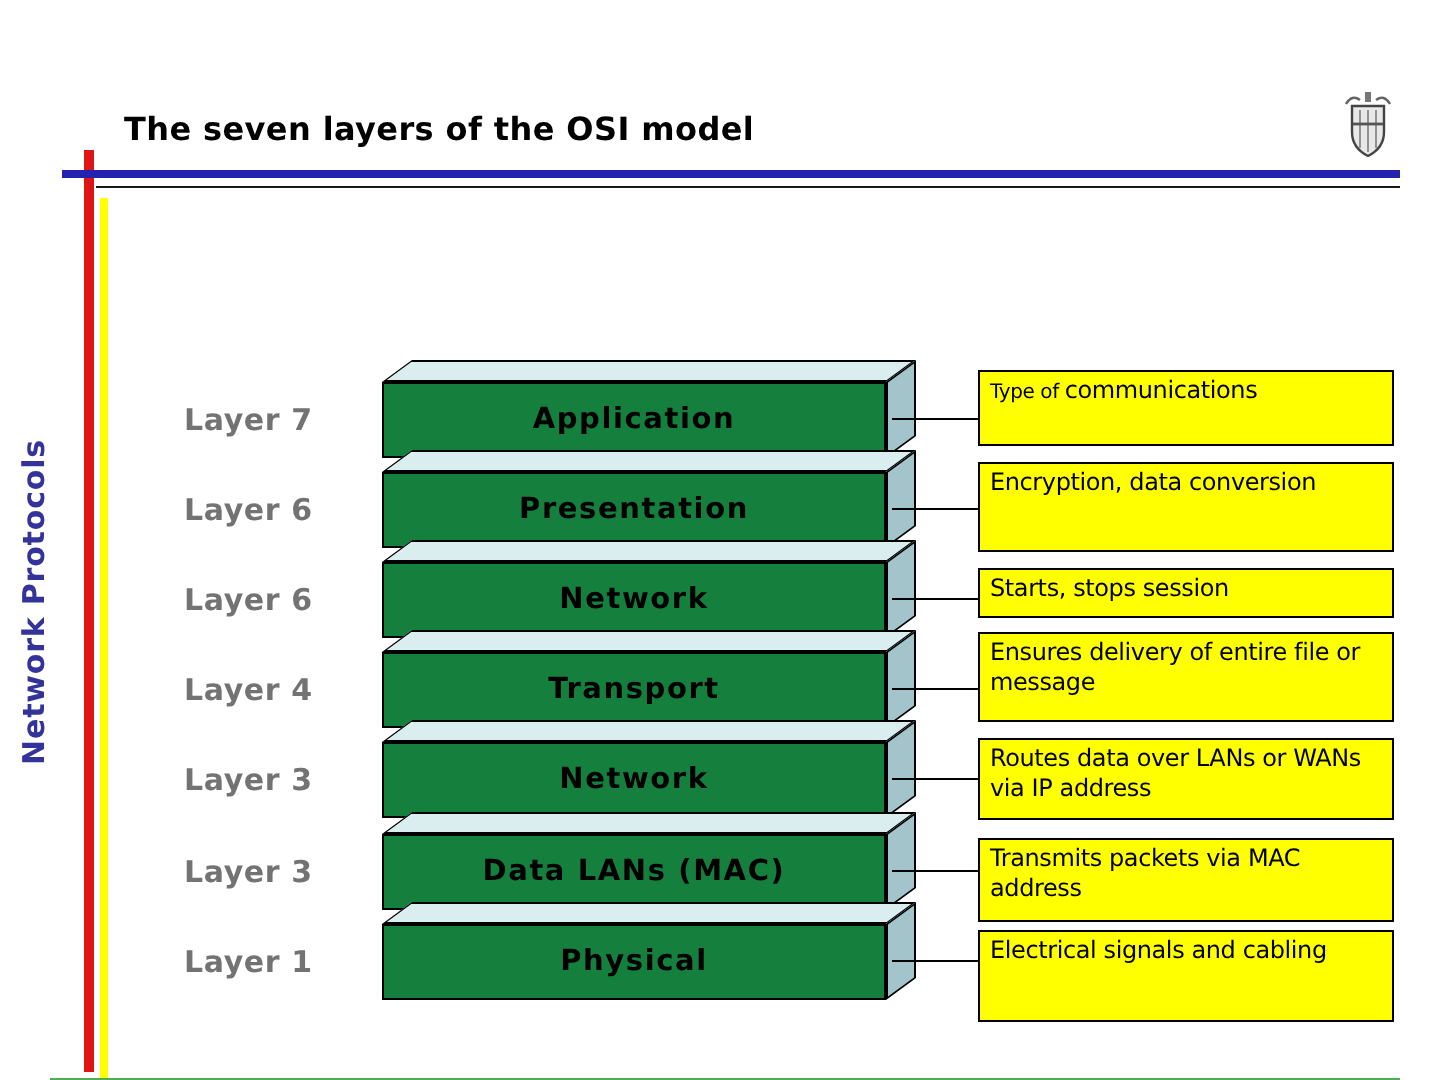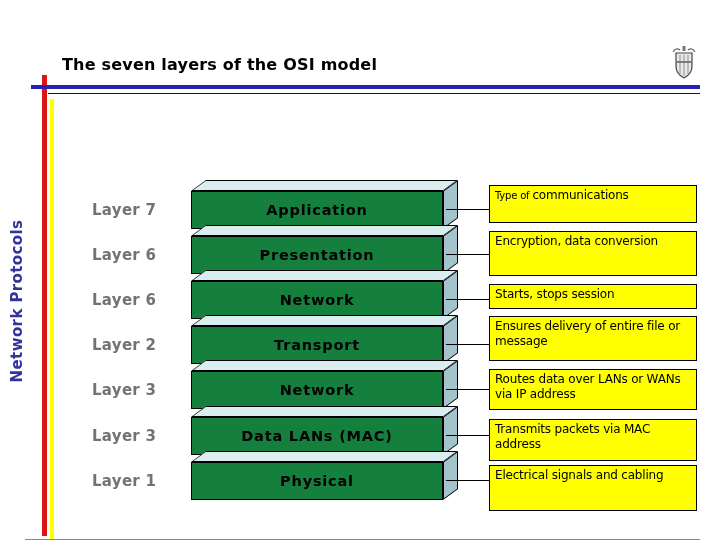--- a/index.html
+++ b/index.html
@@ -117,21 +117,21 @@
     <div class="slab-side"></div>
     <div class="layer-label">Layer 6</div>
     <div class="slab-front">Network</div>
     <div class="connector"></div>
     <div class="callout" style="--ct:3px; --ch:25px">Starts, stops session</div>
   </div>
 
   <div class="layer-row" style="--t:287px">
     <div class="slab-top"></div>
     <div class="slab-side"></div>
-    <div class="layer-label">Layer 2</div>
+    <div class="layer-label">Layer 4</div>
     <div class="slab-front">Transport</div>
     <div class="connector"></div>
     <div class="callout" style="--ct:-10px; --ch:45px">Ensures delivery of entire file or message</div>
   </div>
 
   <div class="layer-row" style="--t:332px">
     <div class="slab-top"></div>
     <div class="slab-side"></div>
     <div class="layer-label">Layer 3</div>
     <div class="slab-front">Network</div>

